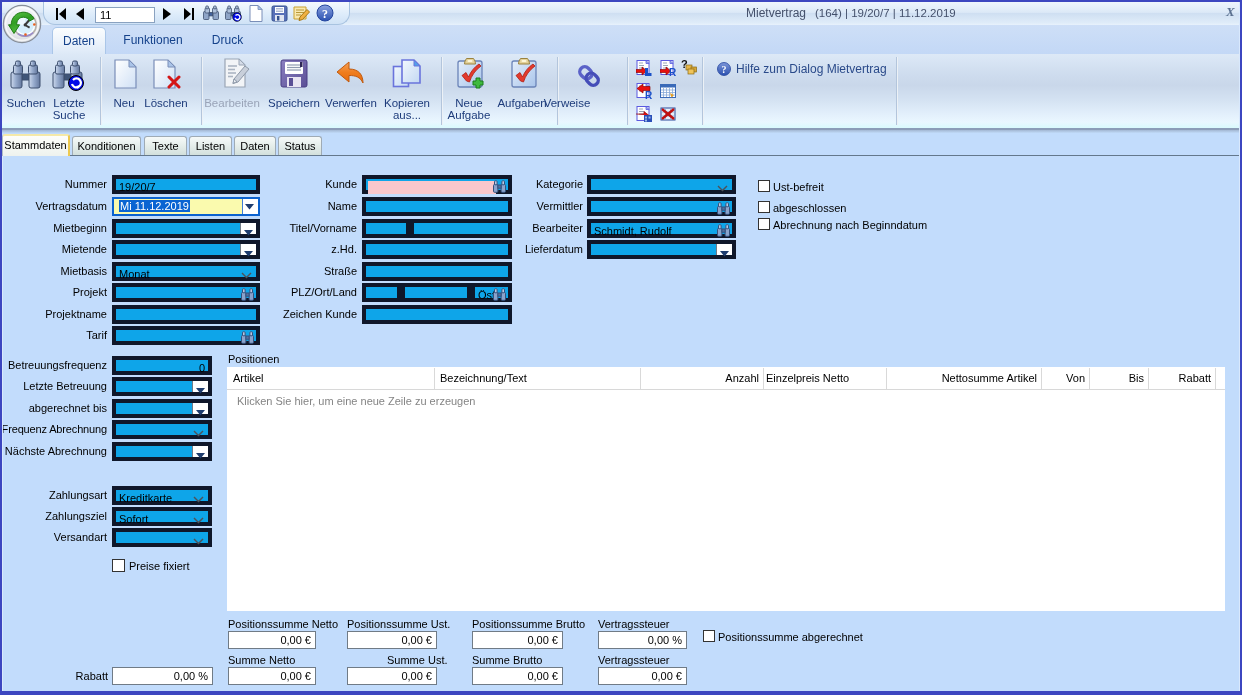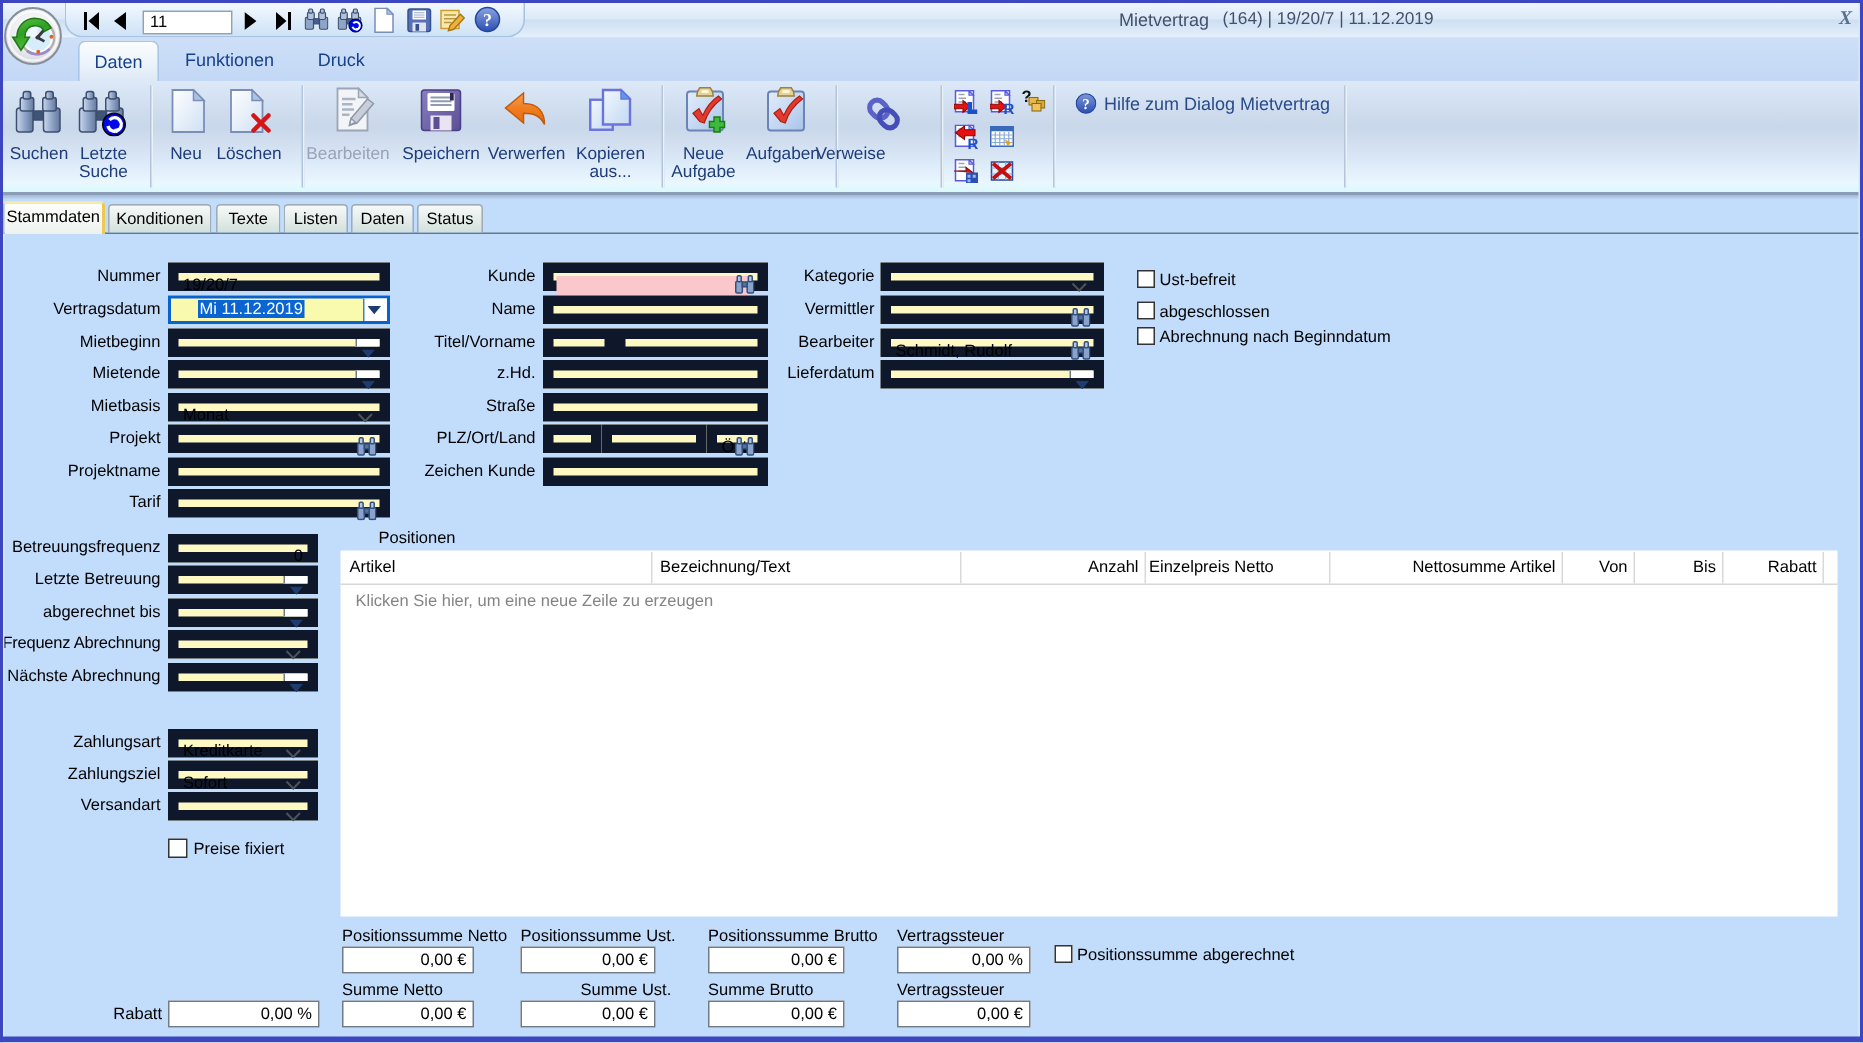--- a/index.html
+++ b/index.html
@@ -20,21 +20,21 @@
   .rfade{position:absolute;left:2px;top:130px;width:1238px;height:3px;background:linear-gradient(#a3b7d2,#c0daf8);}
   .gsep{position:absolute;top:57px;height:68px;width:1px;background:#b3c5dc;border-right:1px solid rgba(255,255,255,.75);}
   .blabel{position:absolute;top:97px;font-size:11.5px;color:#1e3c7b;text-align:center;line-height:12px;}
   .blabel.dis{color:#9aa4b8;}
   .tsline{position:absolute;left:2px;top:155px;width:1238px;height:1px;background:#64788c;}
   .wtab{position:absolute;top:136px;height:19px;box-sizing:border-box;background:linear-gradient(#f6faf9,#e3ece9 55%,#d2e0dc);
     border:1px solid #9fabb5;border-bottom:none;border-radius:3px 3px 0 0;text-align:center;font-size:11px;color:#000;line-height:18px;}
   .wtab.active{top:134px;height:22px;background:linear-gradient(#fefefa,#f4f7f3 60%,#eef2ee);
     border-top:2px solid #f5e9a8;border-right:2px solid #edc94f;border-left:1px solid #b0bcc6;line-height:18px;z-index:5;}
   .lbl{position:absolute;font-size:11px;color:#000;text-align:right;line-height:19px;height:19px;white-space:nowrap;}
-  .fld{position:absolute;background:#fef9c3;border:7px solid #0f172a;box-sizing:border-box;height:19px;font-size:11px;line-height:17px;color:#000;padding:0 3px;white-space:nowrap;}
+  .fld{position:absolute;background:#0ea5e9;border:4px solid #0f172a;box-sizing:border-box;height:19px;font-size:11px;line-height:17px;color:#000;padding:0 3px;white-space:nowrap;}
   .darr{position:absolute;right:0;top:0;bottom:0;width:15px;border-left:1px solid #707b86;background:#fff;}
   .chev{position:absolute;right:4px;top:6px;}
   .binoc{position:absolute;right:2px;top:1px;}
   .cb{position:absolute;width:12px;height:12px;background:#fff;border:1px solid #333;box-sizing:border-box;}
   .cblbl{position:absolute;font-size:11px;color:#000;line-height:12px;}
   .postbl{position:absolute;left:227px;top:367px;width:998px;height:244px;background:#fff;}
   .hsep{position:absolute;top:368px;height:21px;width:1px;background:#d9d9d9;}
   .hcell{position:absolute;top:367px;height:22px;line-height:22px;font-size:11px;color:#000;}
   .sumlbl{position:absolute;font-size:11px;color:#000;height:11px;line-height:11px;}
   .sumfld{position:absolute;background:#fff;border:1px solid #707b86;box-sizing:border-box;height:18px;font-size:11px;line-height:16px;text-align:right;padding:0 4px;}
@@ -424,21 +424,21 @@
   <div class="tsline"></div>
   <div class="wtab active" style="left:2px;width:68px;">Stammdaten</div>
   <div class="wtab" style="left:72px;width:69px;">Konditionen</div>
   <div class="wtab" style="left:144px;width:43px;">Texte</div>
   <div class="wtab" style="left:189px;width:43px;">Listen</div>
   <div class="wtab" style="left:234px;width:42px;">Daten</div>
   <div class="wtab" style="left:278px;width:44px;">Status</div>
 <div class="lbl" style="left:1px;top:175px;width:106px;">Nummer</div>
 <div class="fld" style="left:112px;top:175px;width:148px;">19/20/7</div>
 <div class="lbl" style="left:1px;top:197px;width:106px;">Vertragsdatum</div>
-<div class="fld" style="left:112px;top:197px;width:148px;background:#fafaae;border:2px solid #0b62cf;line-height:15px;padding:0 18px;"><span style="background:#0a64d2;color:#fff;padding:0 1px;">Mi 11.12.2019</span><div class="darr" style="border-left:1px solid #3f7ed6;">
+<div class="fld" style="left:112px;top:197px;width:148px;background:#fafaae;border:2px solid #0b62cf;line-height:15px;padding:0 5px;"><span style="background:#0a64d2;color:#fff;padding:0 1px;">Mi 11.12.2019</span><div class="darr" style="border-left:1px solid #3f7ed6;">
         <svg width="9" height="6" viewBox="0 0 9 6" style="position:absolute;left:2px;top:5px;">
           <path d="M0 0 L9 0 L4.5 5.5 Z" fill="#1e3c6e"></path>
         </svg>
       </div></div>
 <div class="lbl" style="left:1px;top:219px;width:106px;">Mietbeginn</div>
 <div class="fld" style="left:112px;top:219px;width:148px;">
       <div class="darr">
         <svg width="9" height="6" viewBox="0 0 9 6" style="position:absolute;left:3px;top:7px;">
           <path d="M0 0 L9 0 L4.5 5.5 Z" fill="#1e3c6e"></path>
         </svg>
@@ -601,21 +601,21 @@
           <path d="M0 0 L9 0 L4.5 5.5 Z" fill="#1e3c6e"></path>
         </svg>
       </div>
     </div>
 <div class="cb" style="left:758px;top:180px;"></div>
 <div class="cblbl" style="left:773px;top:181px;">Ust-befreit</div>
 <div class="cb" style="left:758px;top:201px;"></div>
 <div class="cblbl" style="left:773px;top:202px;">abgeschlossen</div>
 <div class="cb" style="left:758px;top:218px;"></div>
 <div class="cblbl" style="left:773px;top:219px;">Abrechnung nach Beginndatum</div>
-<div class="lbl" style="left:228px;top:353px;width:100px;text-align:center;height:12px;line-height:12px;">Positionen</div>
+<div class="lbl" style="left:228px;top:353px;width:100px;text-align:left;height:12px;line-height:12px;">Positionen</div>
 <div class="postbl"></div>
 <div class="hsep" style="left:434px;"></div>
 <div class="hsep" style="left:640px;"></div>
 <div class="hsep" style="left:763px;"></div>
 <div class="hsep" style="left:886px;"></div>
 <div class="hsep" style="left:1041px;"></div>
 <div class="hsep" style="left:1089px;"></div>
 <div class="hsep" style="left:1148px;"></div>
 <div class="hsep" style="left:1215px;"></div>
 <div style="position:absolute;left:227px;top:389px;width:998px;height:1px;background:#d8d8d8;"></div>

